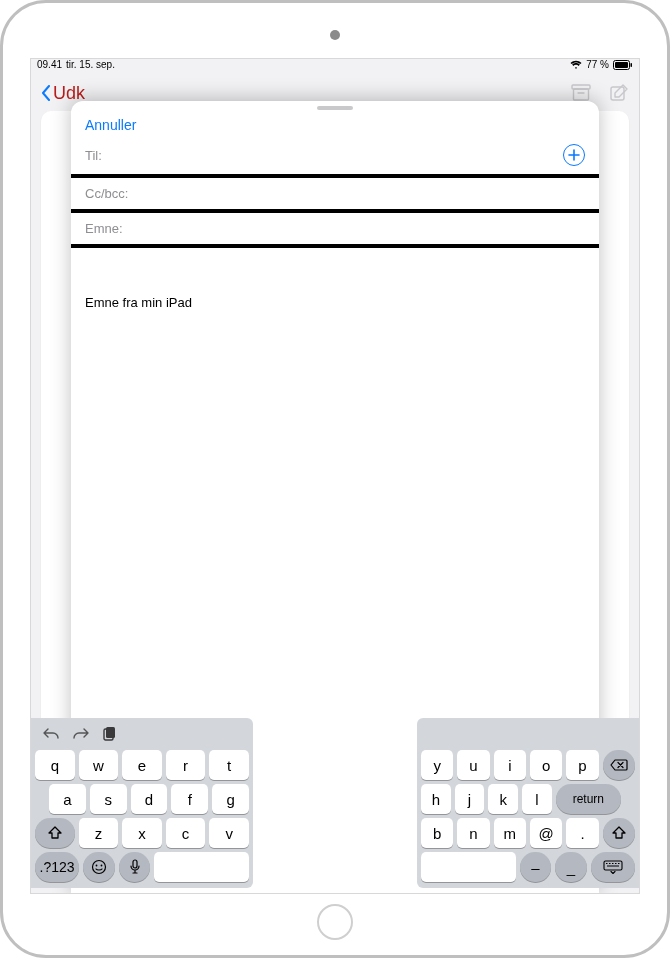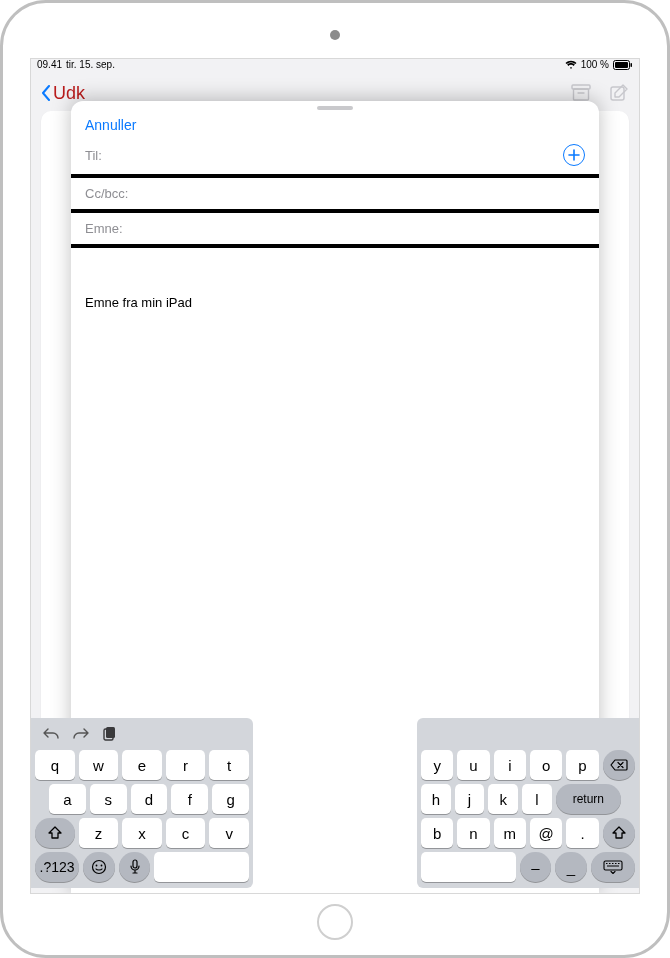--- a/index.html
+++ b/index.html
@@ -229,21 +229,21 @@
       <div class="status-left">
         <span>09.41</span>
         <span>tir. 15. sep.</span>
       </div>
       <div class="status-right">
         <span class="wifi-icon">
           <svg width="12" height="10" viewBox="0 0 12 10">
               <path d="M6 9L7 7.7C6.4 7.2 5.6 7.2 5 7.7L6 9zM3.3 5.9C4.9 4.5 7.1 4.5 8.7 5.9L9.8 4.6C7.6 2.6 4.4 2.6 2.2 4.6L3.3 5.9zM0.5 2.9C3.6 0 8.4 0 11.5 2.9L10.4 4.1C7.9 1.8 4.1 1.8 1.6 4.1L0.5 2.9z" fill="#000"></path>
             </svg>
         </span>
-        <span>100 %</span>
+        <span>77 %</span>
         <span class="battery-icon">
           <svg width="20" height="10" viewBox="0 0 20 10">
               <rect x="0.5" y="0.5" width="16" height="9" rx="2" fill="none" stroke="#000"></rect>
               <rect x="2" y="2" width="13" height="6" rx="1" fill="#000"></rect>
               <rect x="17.5" y="3" width="1.5" height="4" rx="0.7" fill="#000"></rect>
             </svg>
         </span>
       </div>
     </div>
 

